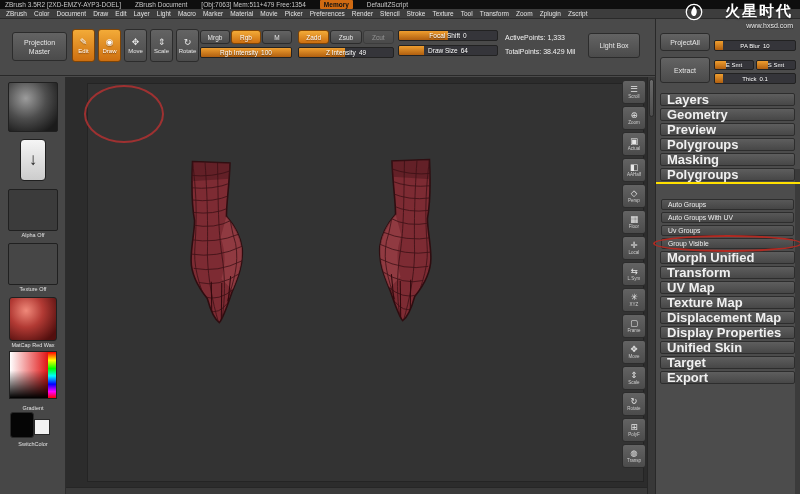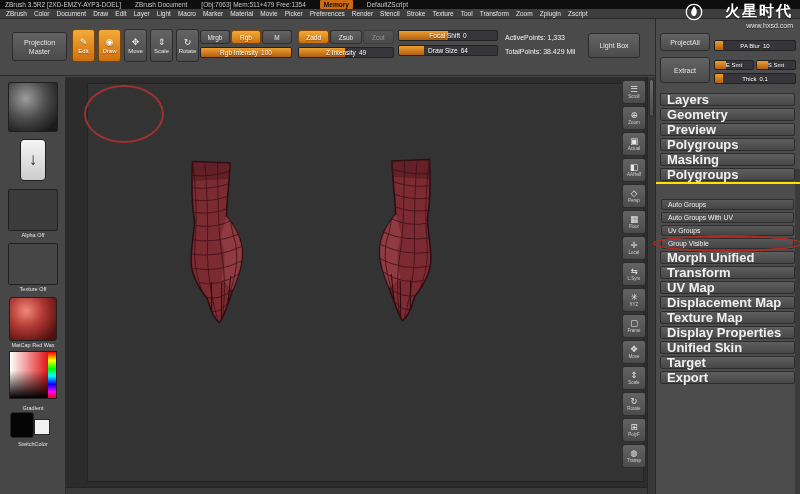--- a/index.html
+++ b/index.html
@@ -482,23 +482,23 @@
         <button class="sec" data-type="sub">Uv Groups</button>
 
         <button class="sec" data-type="sub-circled">Group Visible</button>
 
         <button class="sec" data-type="section">Morph Unified</button>
 
         <button class="sec" data-type="section">Transform</button>
 
         <button class="sec" data-type="section">UV Map</button>
 
+        <button class="sec" data-type="section">Texture Map</button>
+
         <button class="sec" data-type="section">Displacement Map</button>
-
-        <button class="sec" data-type="section">Texture Map</button>
 
 
         <button class="sec" data-type="section">Display Properties</button>
 
         <button class="sec" data-type="section">Unified Skin</button>
 
         <button class="sec" data-type="section">Target</button>
 
         <button class="sec" data-type="section">Export</button>
       </div>

